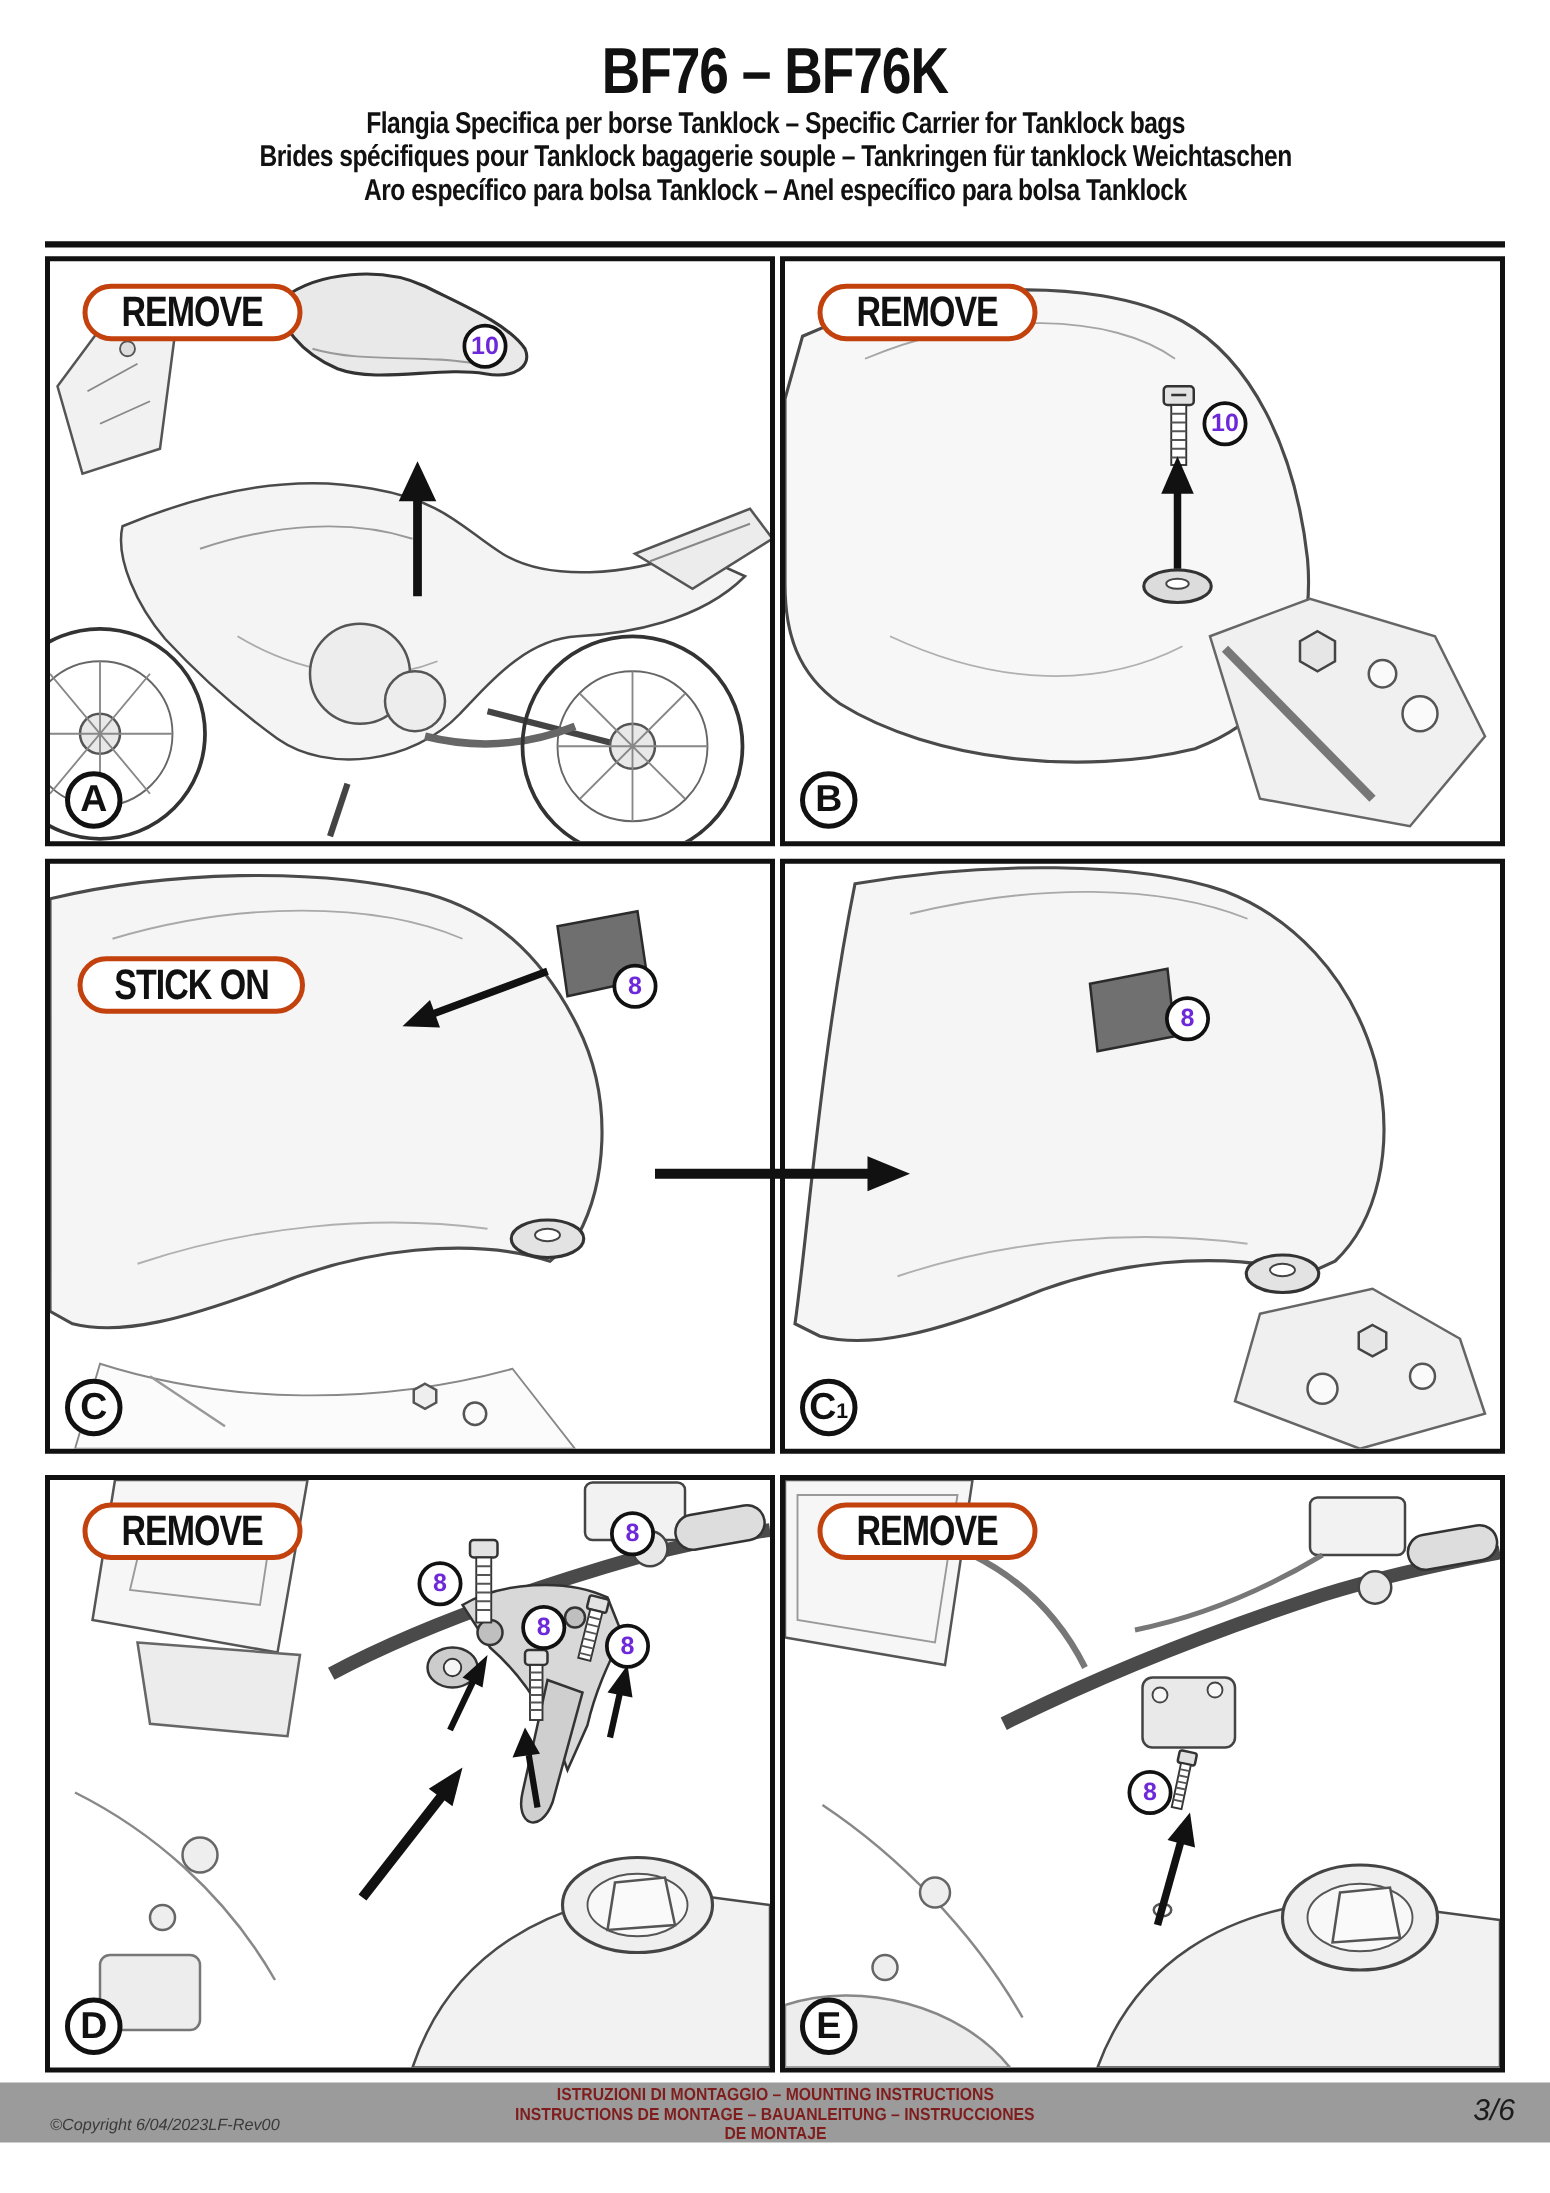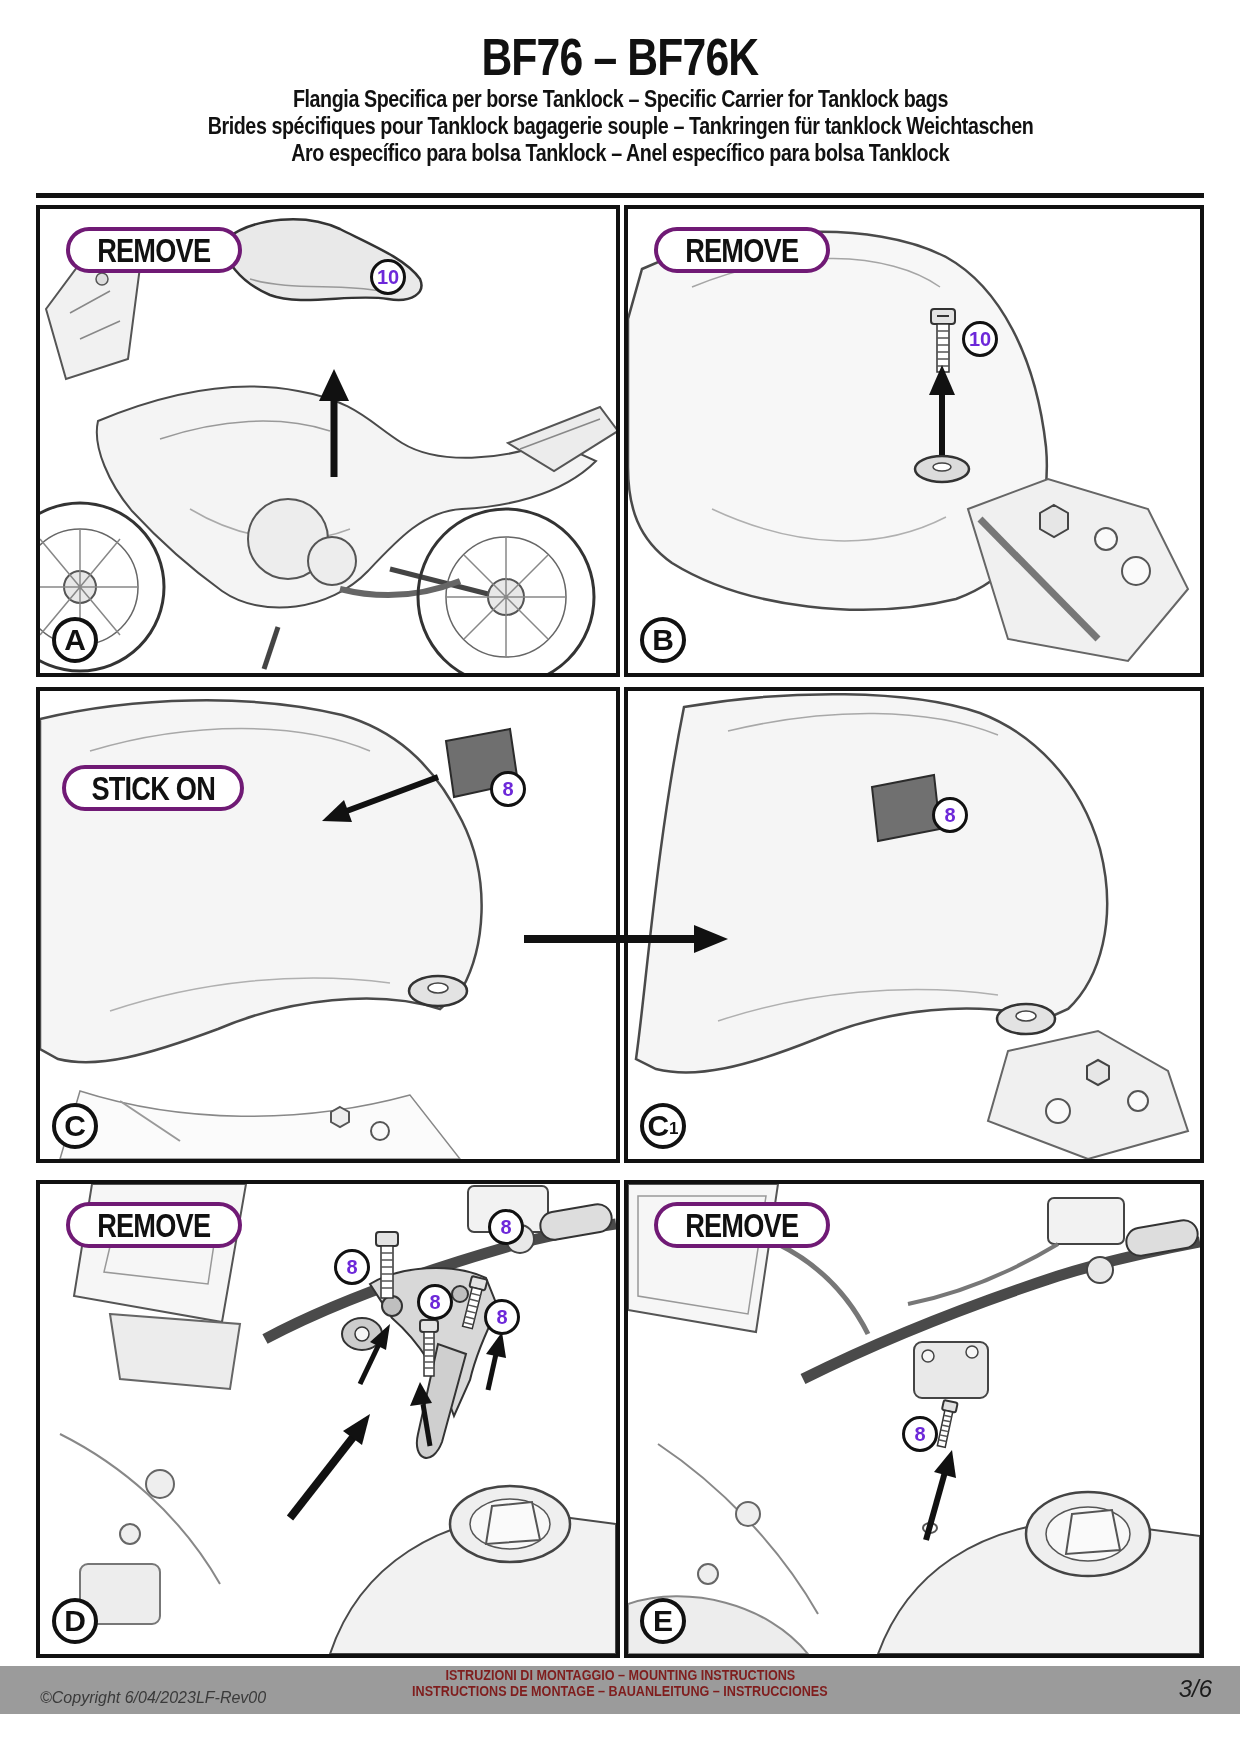--- a/index.html
+++ b/index.html
@@ -17,40 +17,40 @@
   .panel { position:absolute; background:#fff; border:4px solid #111; }
   .panel svg { position:absolute; left:0; top:0; }
   #panel-a  { left:36px;  top:205px;  width:584px; height:472px; }
   #panel-b  { left:624px; top:205px;  width:580px; height:472px; }
   #panel-c  { left:36px;  top:687px;  width:584px; height:476px; }
   #panel-c1 { left:624px; top:687px;  width:580px; height:476px; }
   #panel-d  { left:36px;  top:1180px; width:584px; height:478px; }
   #panel-e  { left:624px; top:1180px; width:580px; height:478px; }
 
   .pill { position:absolute; display:flex; align-items:center; justify-content:center;
-          background:#fff; border:4px solid #701a75; border-radius:28px; height:46px;
+          background:#fff; border:4px solid #c2410c; border-radius:28px; height:46px;
           font-weight:700; font-size:34px; color:#111; z-index:4; }
   .pill span { display:inline-block; transform:scaleX(0.8); white-space:nowrap; letter-spacing:-1px; }
 
   .letter-badge { position:absolute; left:12px; bottom:10px; width:46px; height:46px;
           background:#fff; border:4px solid #111; border-radius:50%; z-index:4;
           display:flex; align-items:center; justify-content:center;
           font-weight:700; font-size:30px; color:#111; }
   .letter-badge .sub { font-size:17px; align-self:flex-end; margin-bottom:6px; font-weight:700; }
 
   .num-badge { position:absolute; width:36px; height:36px; background:#fff;
           border:3px solid #111; border-radius:50%; z-index:4;
           display:flex; align-items:center; justify-content:center;
           font-weight:700; font-size:20px; color:#6d28d9; }
 
   .cross-arrow { position:absolute; left:520px; top:922px; width:212px; height:34px; z-index:6; }
 
   
   .footer-bar { position:absolute; left:0; top:1666px; width:1240px; height:48px; background:#9b9b9b; }
-  .copyright { position:absolute; left:40px; bottom:7px; font-size:16px; font-style:italic; color:#3a3a3a; }
+  .copyright { position:absolute; left:40px; bottom:7px; font-size:13px; font-style:italic; color:#3a3a3a; }
   .footer-center { position:absolute; left:0; top:2px; width:1240px; text-align:center;
           color:#7f1d1d; font-weight:700; font-size:14px; line-height:15.5px; letter-spacing:0; }
   .footer-center .cond { transform:scaleX(0.9); }
   .page-num { position:absolute; right:28px; top:9px; font-size:24px; font-weight:400;
           font-style:italic; color:#1c1c1c; }
 </style>
 </head>
 <body>
 
 <div class="page">
@@ -362,17 +362,18 @@
     <div class="letter-badge">
         <span>E</span>
       </div>
   </div>
 
   <div class="footer-bar">
     <div class="copyright">©Copyright 6/04/2023LF-Rev00</div>
     <div class="footer-center">
       <div><span class="cond">ISTRUZIONI DI MONTAGGIO  –  MOUNTING INSTRUCTIONS</span></div>
       <div><span class="cond">INSTRUCTIONS DE MONTAGE – BAUANLEITUNG – INSTRUCCIONES</span></div>
+      <div><span class="cond">DE MONTAJE</span></div>
     </div>
     <div class="page-num">3/6</div>
   </div>
 
 </div>
 
 </body></html>

